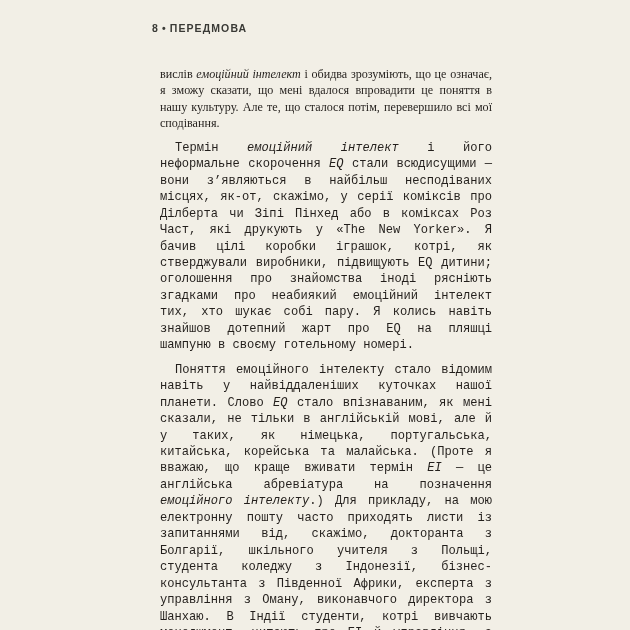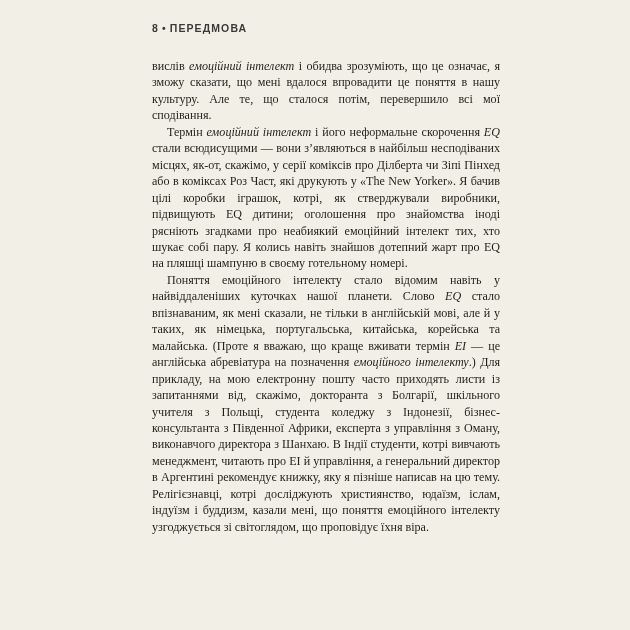--- a/index.html
+++ b/index.html
@@ -42,24 +42,25 @@
     left: 152px;
     width: 348px;
     color: #231f1c;
     font-size: 12.1px;
     line-height: 16.45px;
     text-align: justify;
     text-justify: inter-word;
     hyphens: manual;
   }
   .body p {
-    margin: 0;
+    margin: 8px;
   }
   .body p.indent {
     text-indent: 15px;
+    font-family: Liberation Mono, monospace;
   }
   .body p.gap {
     margin-top: 16.45px;
   }
   em {
     font-style: italic;
   }
 </style>
 </head>
 <body>

